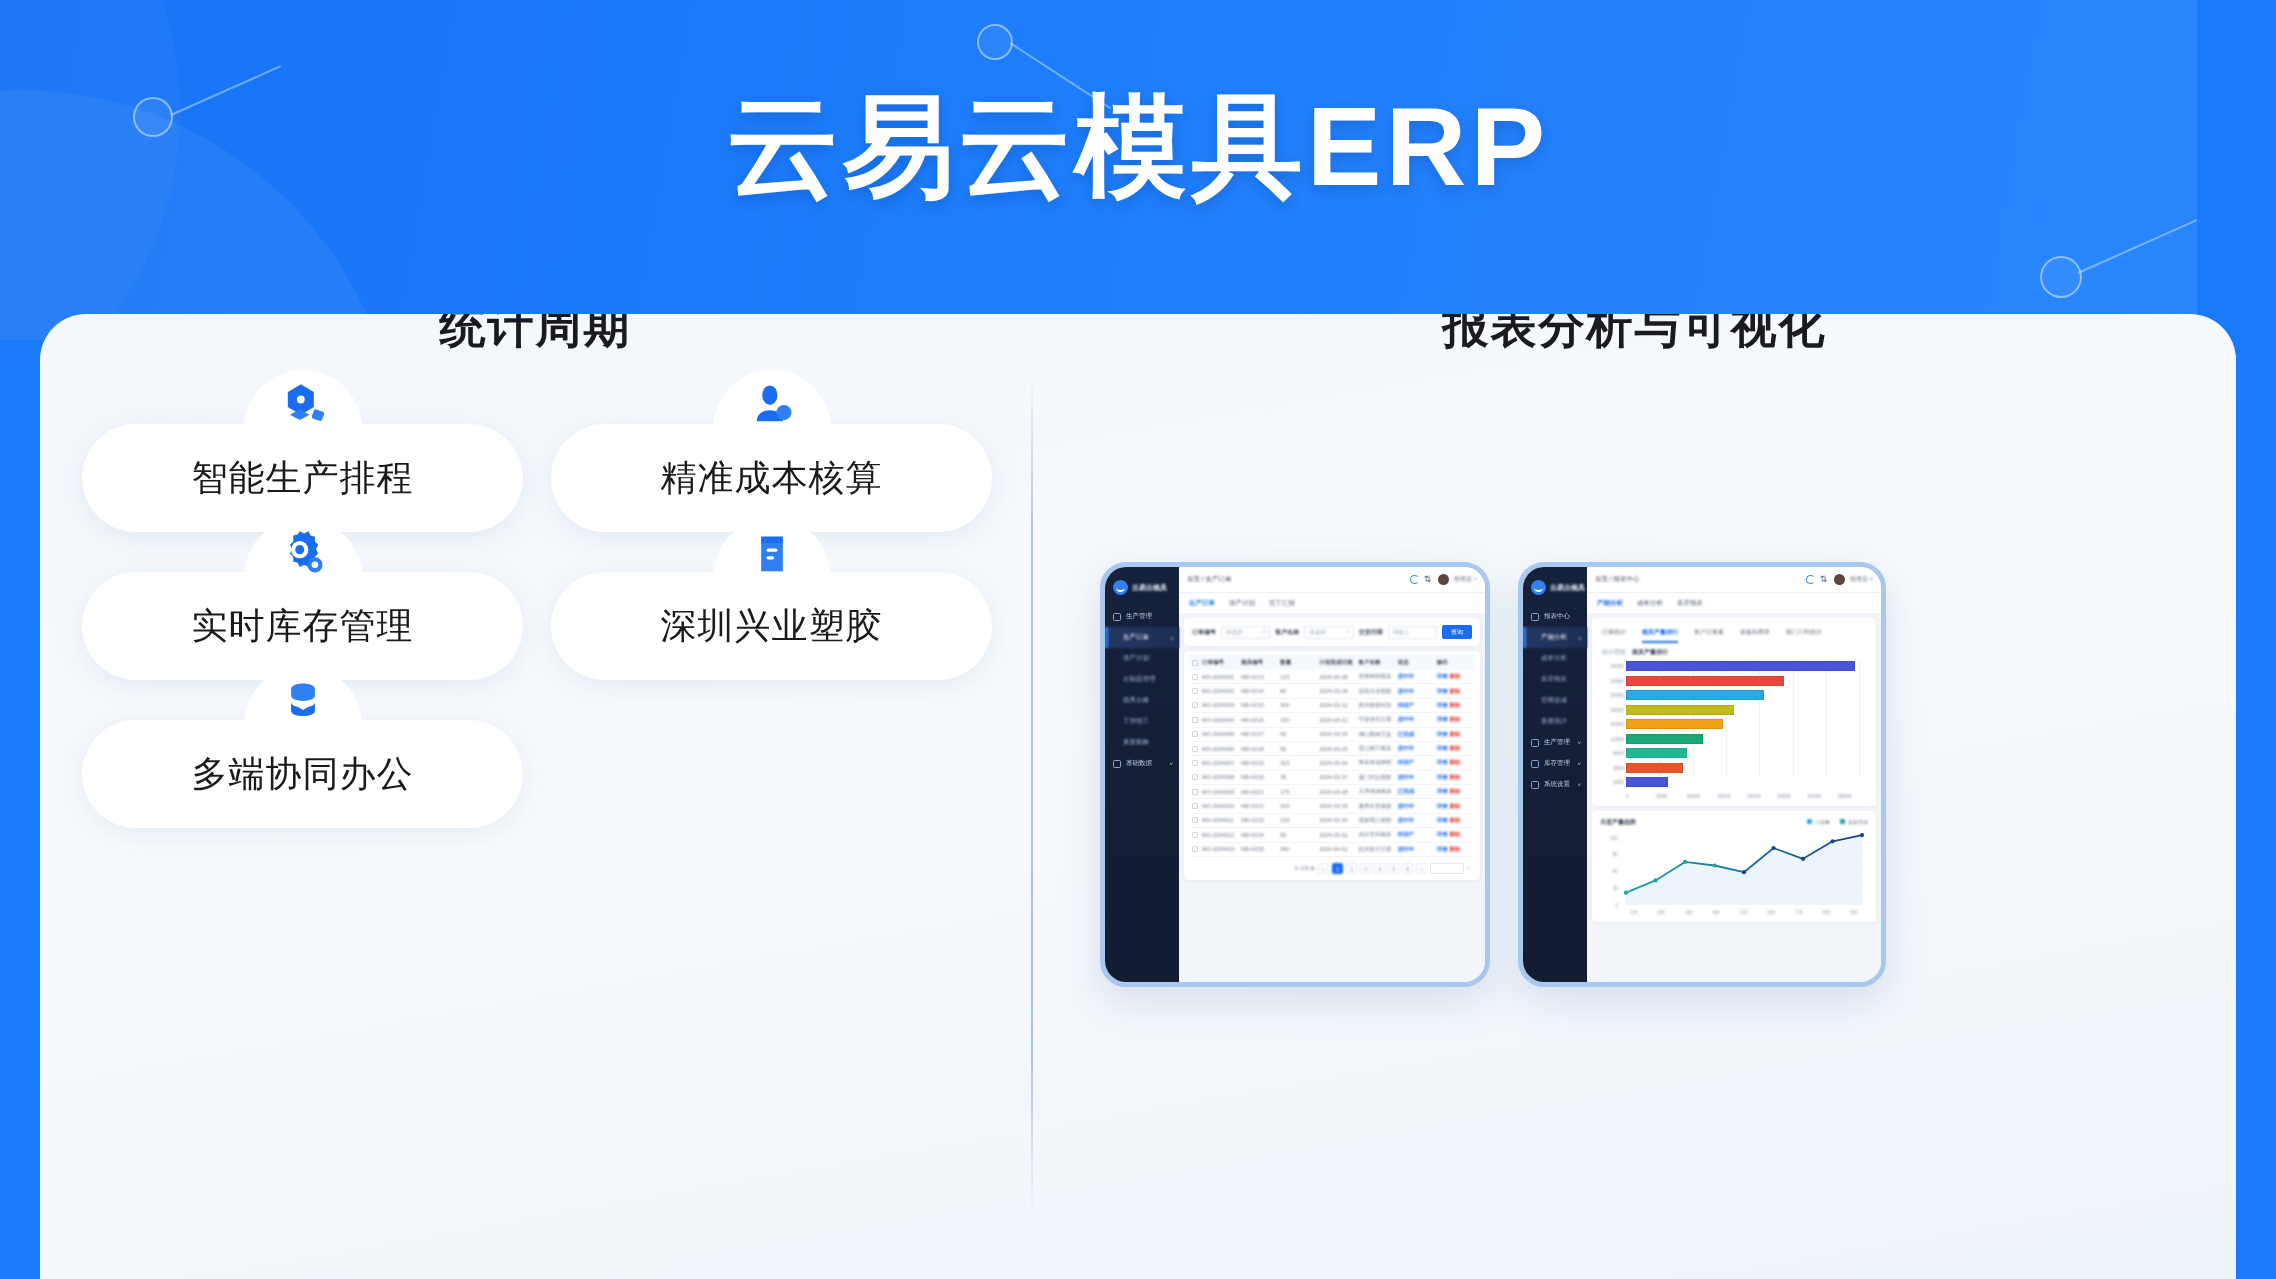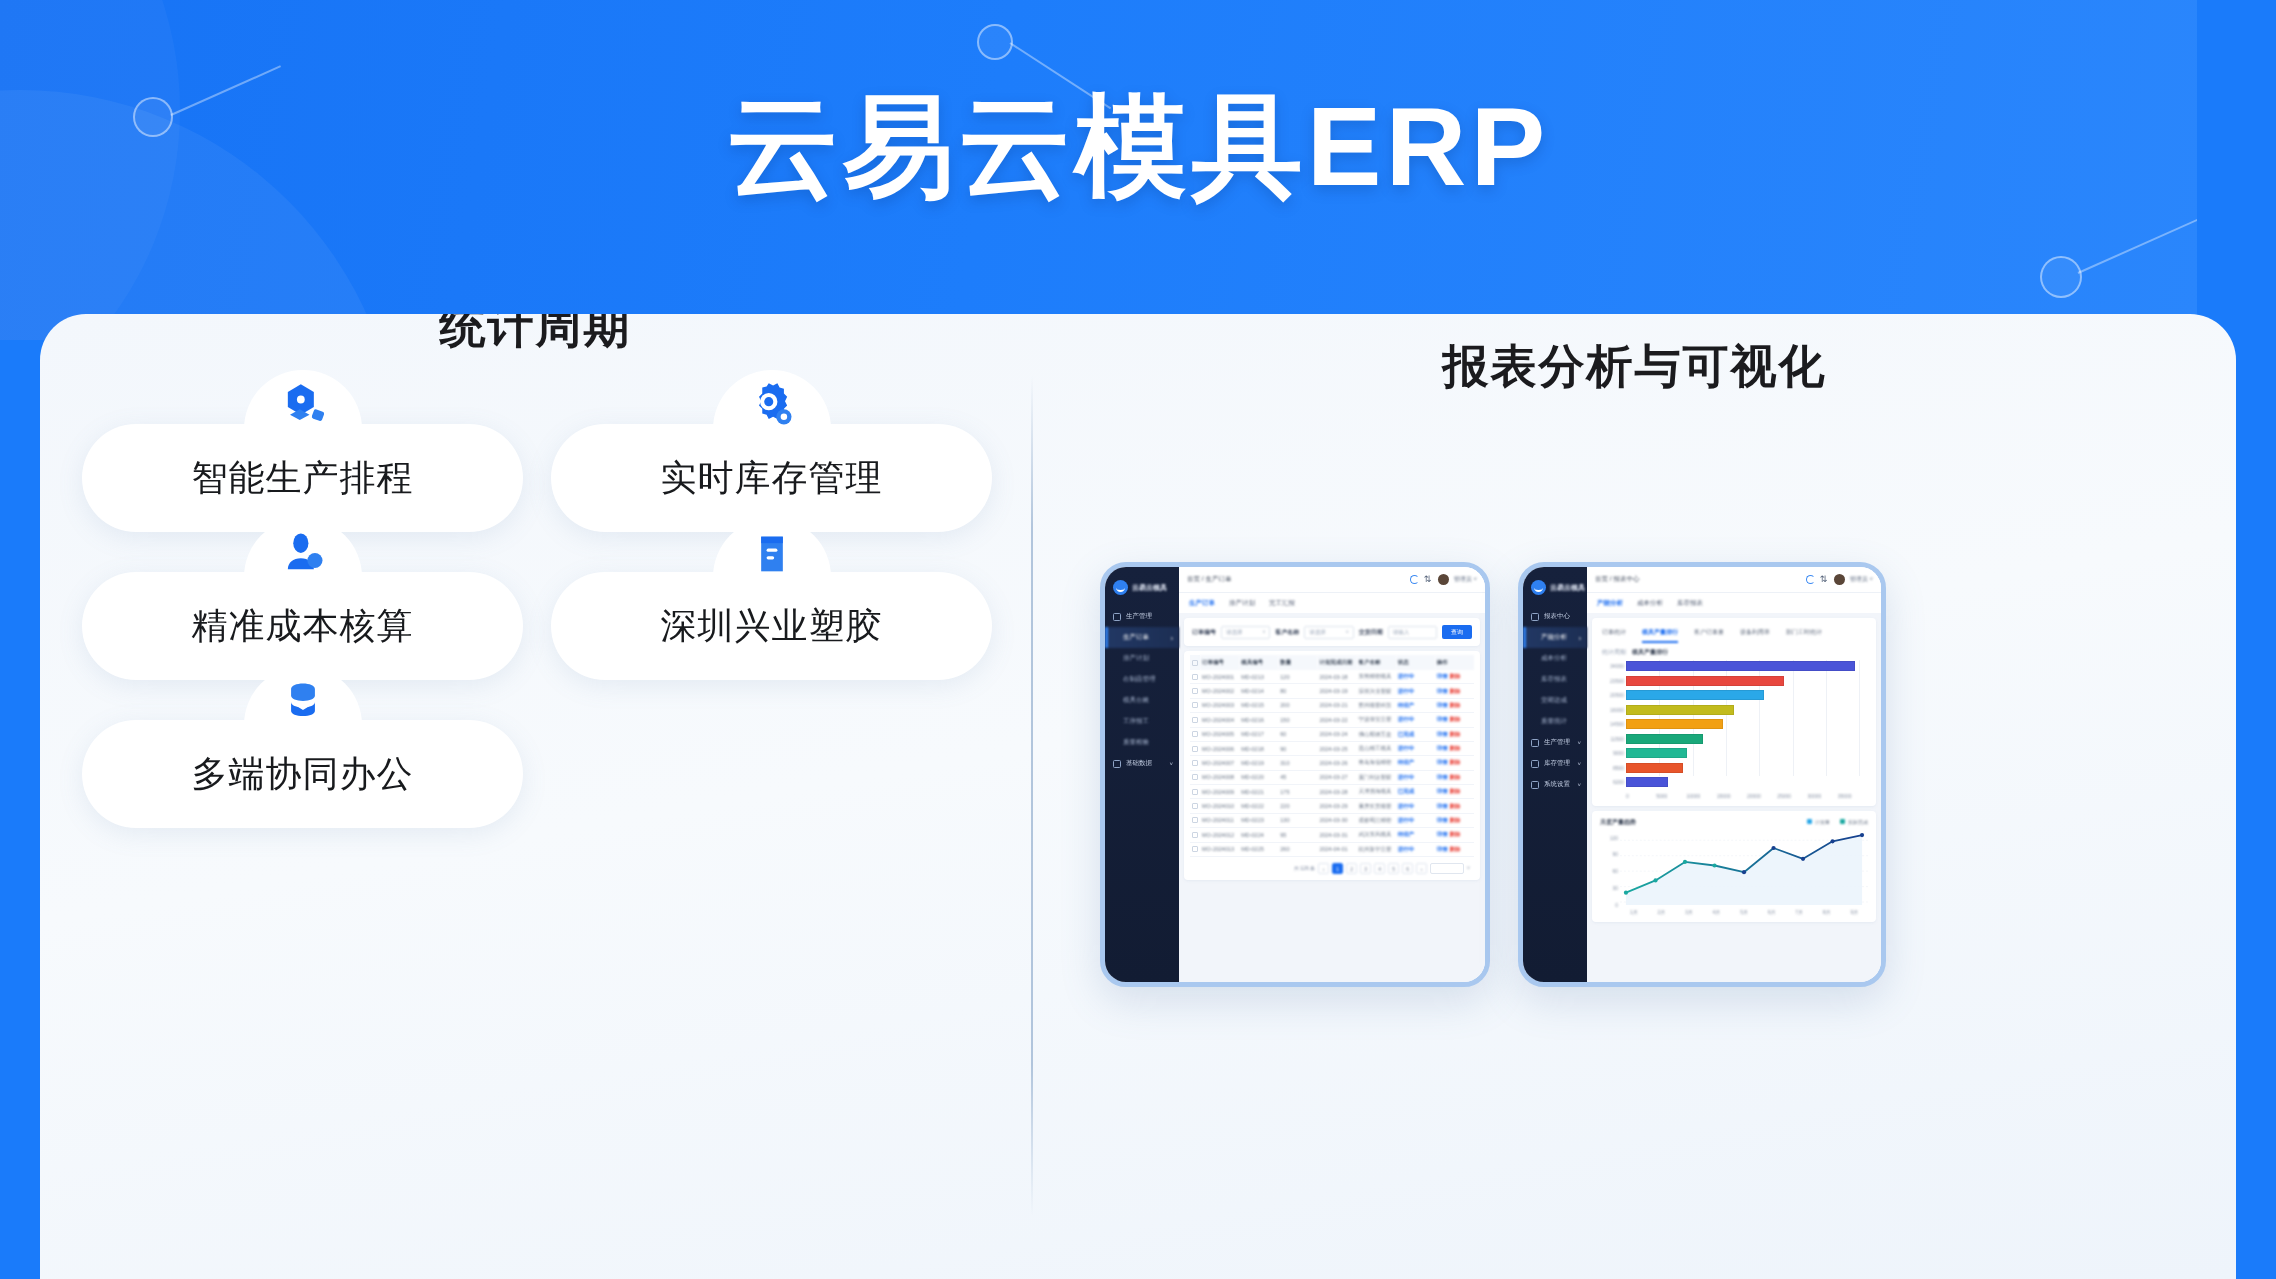--- a/index.html
+++ b/index.html
@@ -59,21 +59,21 @@
     position:absolute; left:991px; top:62px;
     width:2px; height:840px;
     background:linear-gradient(to bottom,rgba(168,190,215,0),rgba(160,184,212,0.8) 18%,rgba(160,184,212,0.8) 82%,rgba(168,190,215,0));
   }
 
   .col-title {
     position:absolute; font-size:46px; font-weight:bold; color:#1b1b1e;
     letter-spacing:2px;
   }
   #left-title  { left:0;    top:-18px; width:991px;  text-align:center; }
-  #right-title { left:993px; top:-18px; width:1203px; text-align:center;margin-top:40px; }
+  #right-title { left:993px; top:-18px; width:1203px; text-align:center; }
 
   
   #features {
     position:absolute; left:42px; top:110px;
     width:910px;
     display:grid; grid-template-columns:1fr 1fr;
     column-gap:28px; row-gap:40px;
   }
   .feature {
     position:relative; height:108px;
@@ -305,36 +305,36 @@
             <path d="M22 4l12 7v14l-12 7-12-7V11z" fill="#1a6cf0"></path>
             <circle cx="22" cy="18" r="3.6" fill="#fff"></circle>
             <path d="M12 32l9-5 9 5-9 5z" fill="#2f80f0"></path>
             <rect x="33" y="28" width="10" height="9" rx="2" transform="rotate(20 38 32)" fill="#2f80f0"></rect>
           </svg></div>
         <div class="flabel">智能生产排程</div>
       </div>
       <div class="feature">
         <div class="bump"></div>
         <div class="ficon"><svg viewBox="0 0 48 48">
+            <ellipse cx="22" cy="14" rx="7" ry="9" fill="#1a6cf0"></ellipse>
+            <path d="M10 38c0-6 5-10 12-10s12 4 12 10z" fill="#1a6cf0"></path>
+            <circle cx="35" cy="30" r="7" fill="#2f80f0"></circle>
+          </svg></div>
+        <div class="flabel">精准成本核算</div>
+      </div>
+      <div class="feature">
+        <div class="bump"></div>
+        <div class="ficon"><svg viewBox="0 0 48 48">
             <path d="M21 3l4 2 4-2 2 4 4 1v4.5l3 3-2 4 2 4-3 3V31l-4 1-2 4-4-2-4 2-2-4-4-1v-4.5l-3-3 2-4-2-4 3-3V7l4-1z" fill="#1a6cf0"></path>
             <circle cx="21" cy="20" r="8" fill="#fff"></circle>
             <circle cx="21" cy="20" r="4.2" fill="#1a6cf0"></circle>
             <circle cx="35" cy="34" r="7" fill="#2f80f0"></circle>
             <circle cx="35" cy="34" r="3" fill="#fff"></circle>
           </svg></div>
         <div class="flabel">实时库存管理</div>
-      </div>
-      <div class="feature">
-        <div class="bump"></div>
-        <div class="ficon"><svg viewBox="0 0 48 48">
-            <ellipse cx="22" cy="14" rx="7" ry="9" fill="#1a6cf0"></ellipse>
-            <path d="M10 38c0-6 5-10 12-10s12 4 12 10z" fill="#1a6cf0"></path>
-            <circle cx="35" cy="30" r="7" fill="#2f80f0"></circle>
-          </svg></div>
-        <div class="flabel">精准成本核算</div>
       </div>
       <div class="feature">
         <div class="bump"></div>
         <div class="ficon"><svg viewBox="0 0 48 48">
             <path d="M14 8h20v32H14z" fill="#2f80f0"></path>
             <path d="M14 8h20v6H14z" fill="#1a6cf0"></path>
             <rect x="19" y="19" width="10" height="3" rx="1.5" fill="#fff"></rect>
             <rect x="19" y="26" width="7" height="3" rx="1.5" fill="#fff"></rect>
           </svg></div>
         <div class="flabel">深圳兴业塑胶</div>

